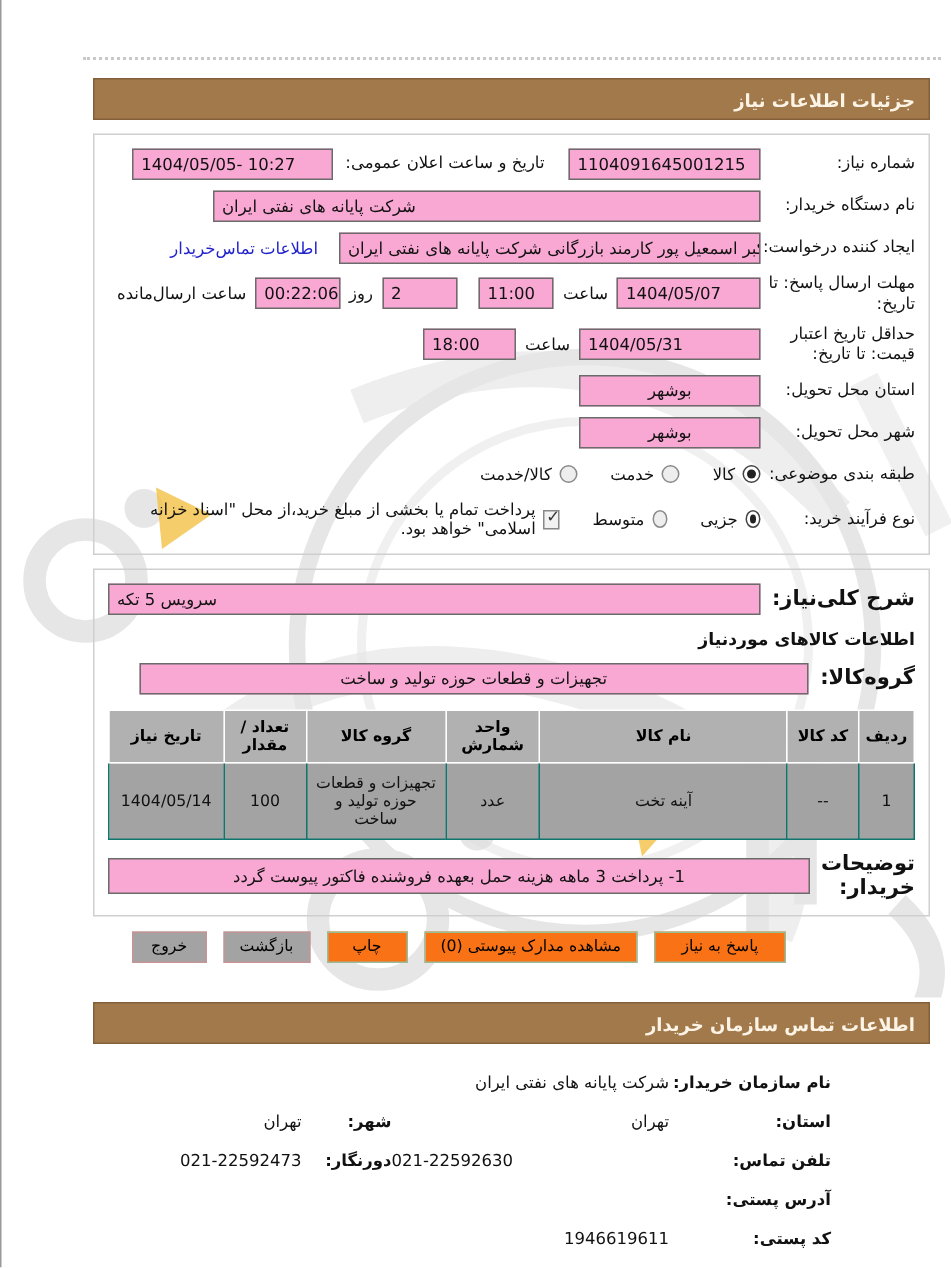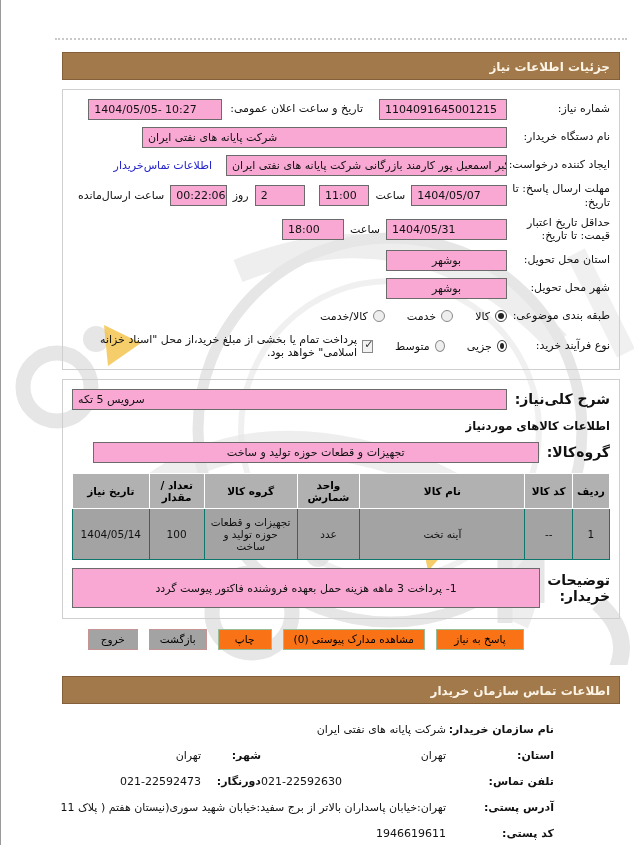--- a/index.html
+++ b/index.html
@@ -229,21 +229,21 @@
           <td>عدد</td>
           <td>تجهیزات و قطعات حوزه تولید و ساخت</td>
           <td>100</td>
           <td class="ltr">1404/05/14</td>
         </tr>
       </tbody>
     </table>
 
     <div class="frow">
       <span class="glabel" style="width:62px">توضیحات خریدار:</span>
-      <span class="ibox wfill ctr" style="height:40px">
+      <span class="ibox wfill ctr" style="height:24px">
           <span>1- پرداخت 3 ماهه  هزینه حمل بعهده فروشنده   فاکتور پیوست گردد</span>
         </span>
     </div>
   </div>
 
   <div class="btn-row">
     <button class="btn green" style="min-width:88px">پاسخ به نیاز</button>
     <button class="btn green" style="min-width:128px">مشاهده مدارک پیوستی (0)</button>
     <button class="btn green" style="min-width:54px">چاپ</button>
     <button class="btn pink" style="min-width:56px">بازگشت</button>
@@ -264,21 +264,20 @@
       <span class="cval">تهران</span>
     </div>
     <div class="crow">
       <span class="clabel">تلفن تماس:</span>
       <span class="cval wcol ltr">021-22592630</span>
       <span class="clabel w52">دورنگار:</span>
       <span class="cval ltr">021-22592473</span>
     </div>
     <div class="crow">
       <span class="clabel">آدرس پستی:</span>
-      <span class="cval">تهران:خیابان پاسداران بالاتر از برج سفید:خیابان شهید سوری(نیستان هفتم ( پلاک 11</span>
     </div>
     <div class="crow">
       <span class="clabel">کد پستی:</span>
       <span class="cval ltr">1946619611</span>
     </div>
   </div>
 
   <div class="sep"></div>
 
 </div>

